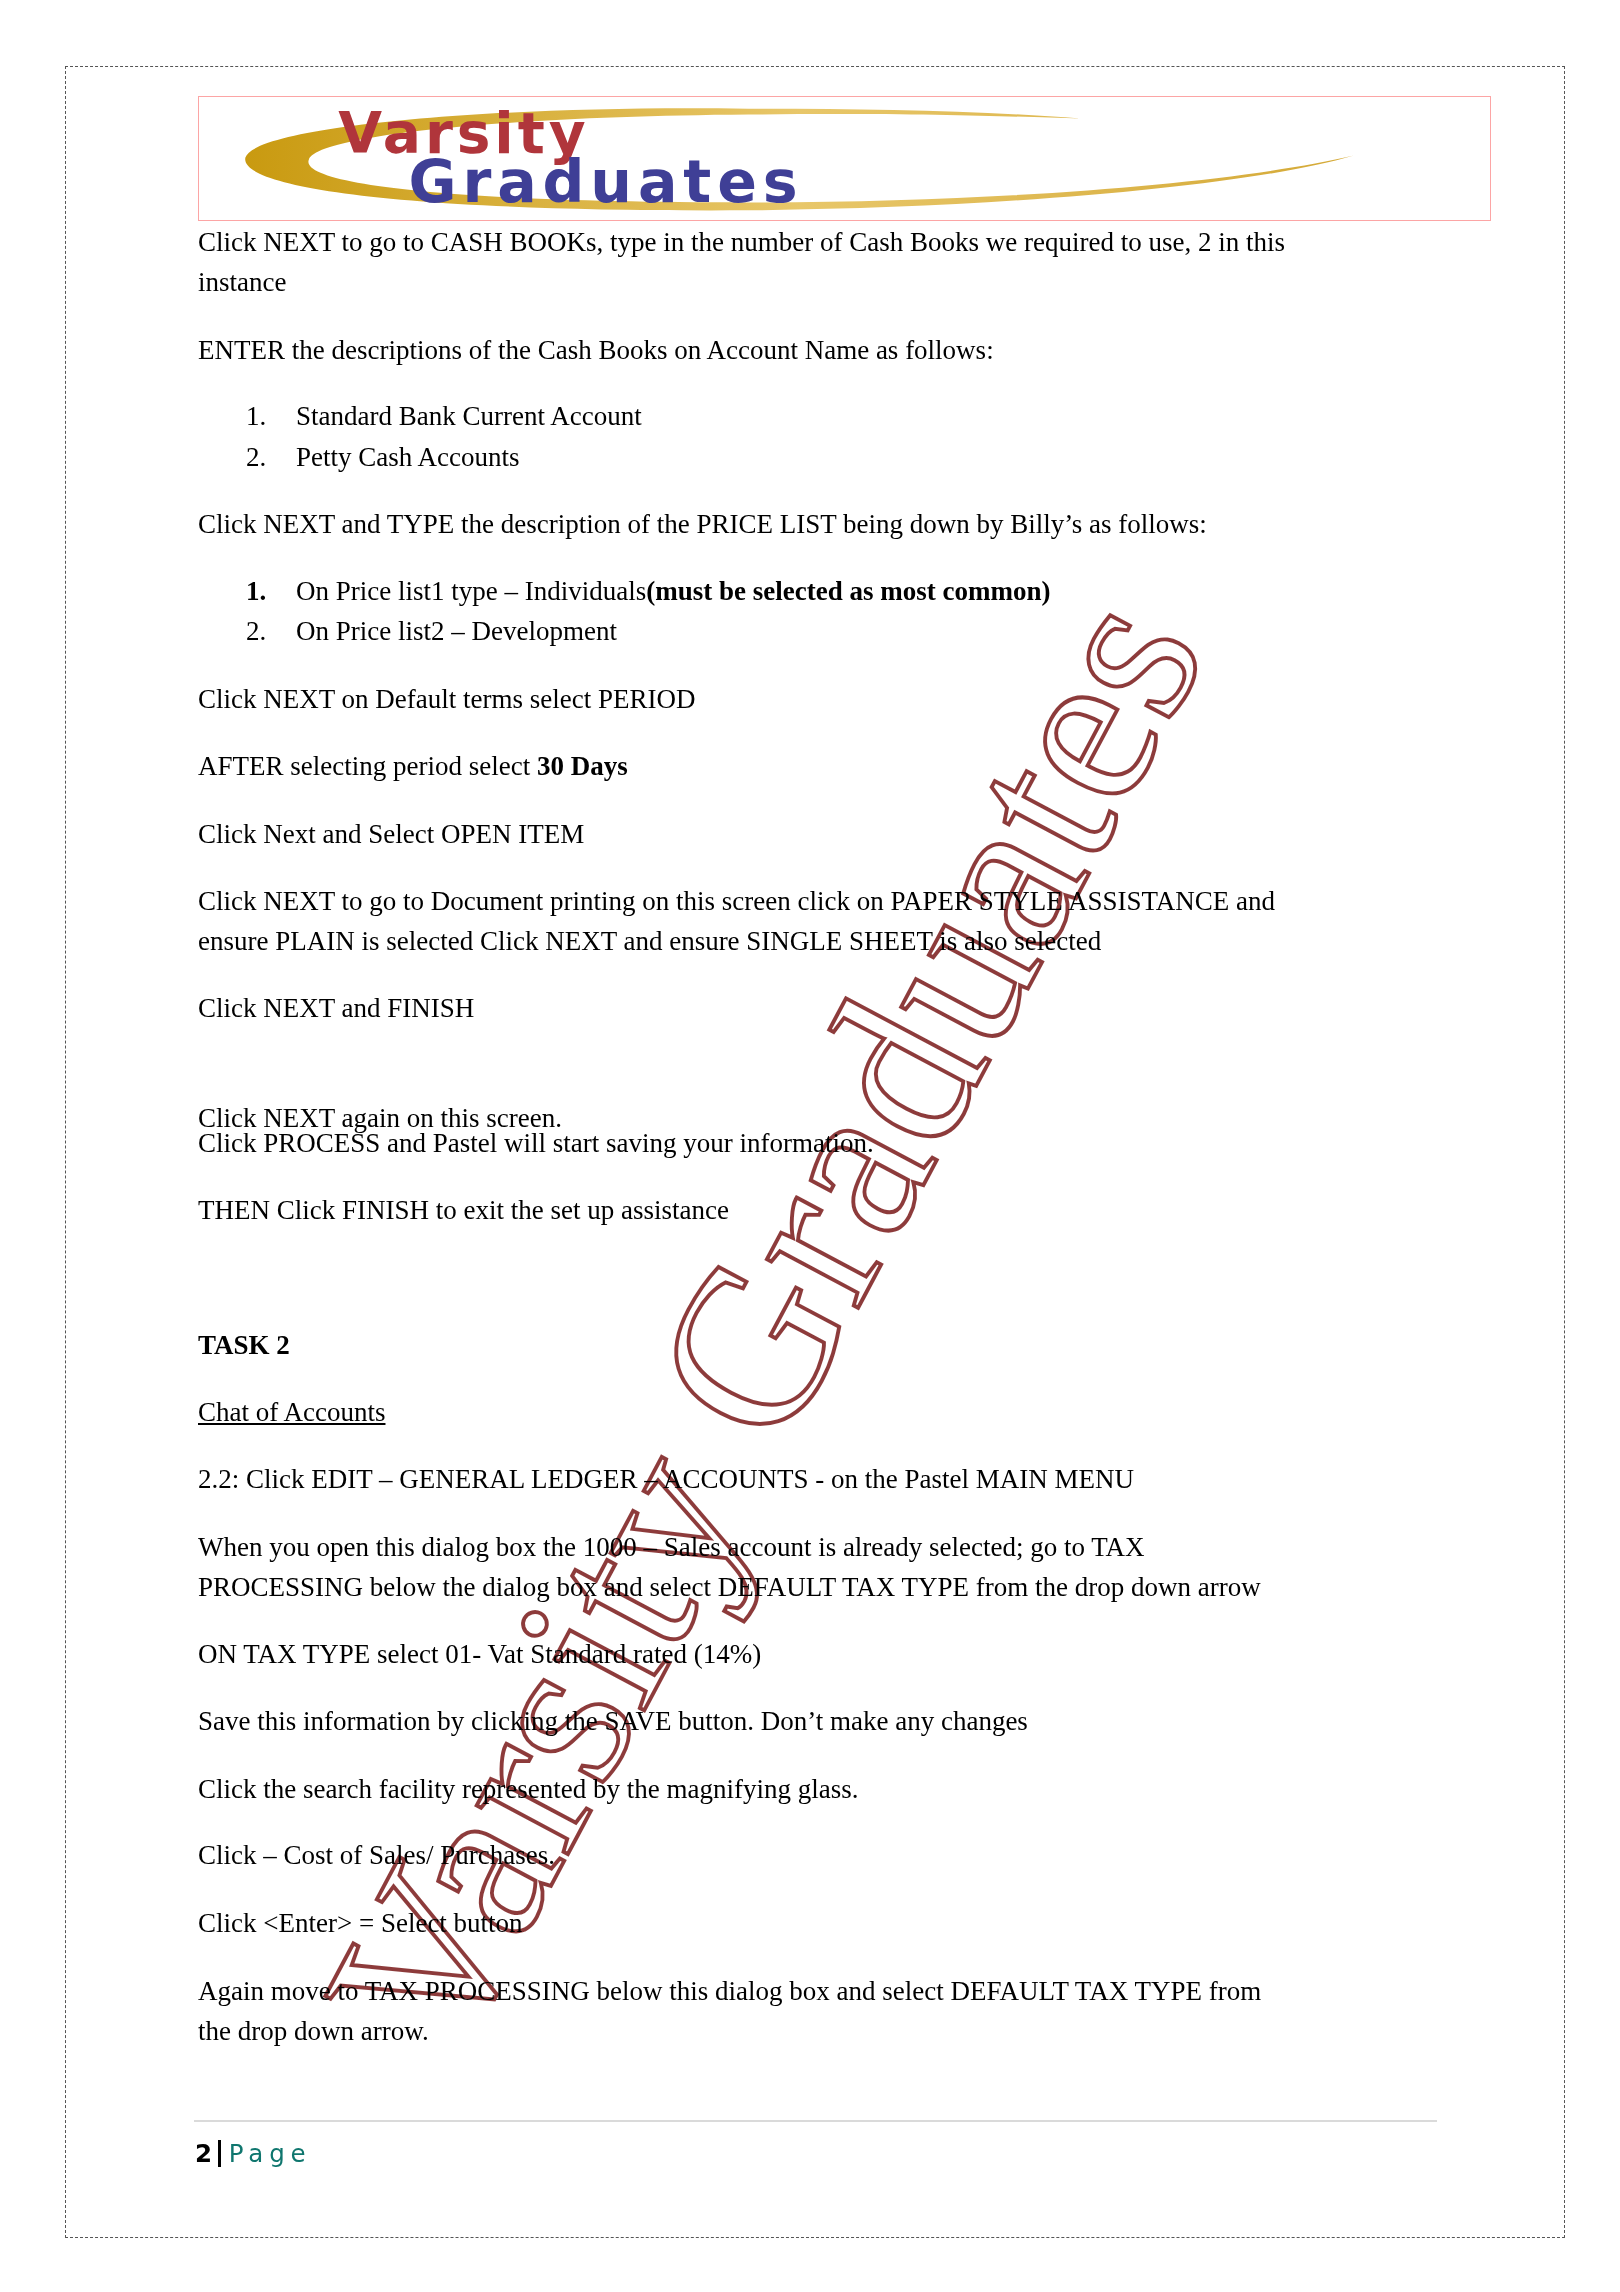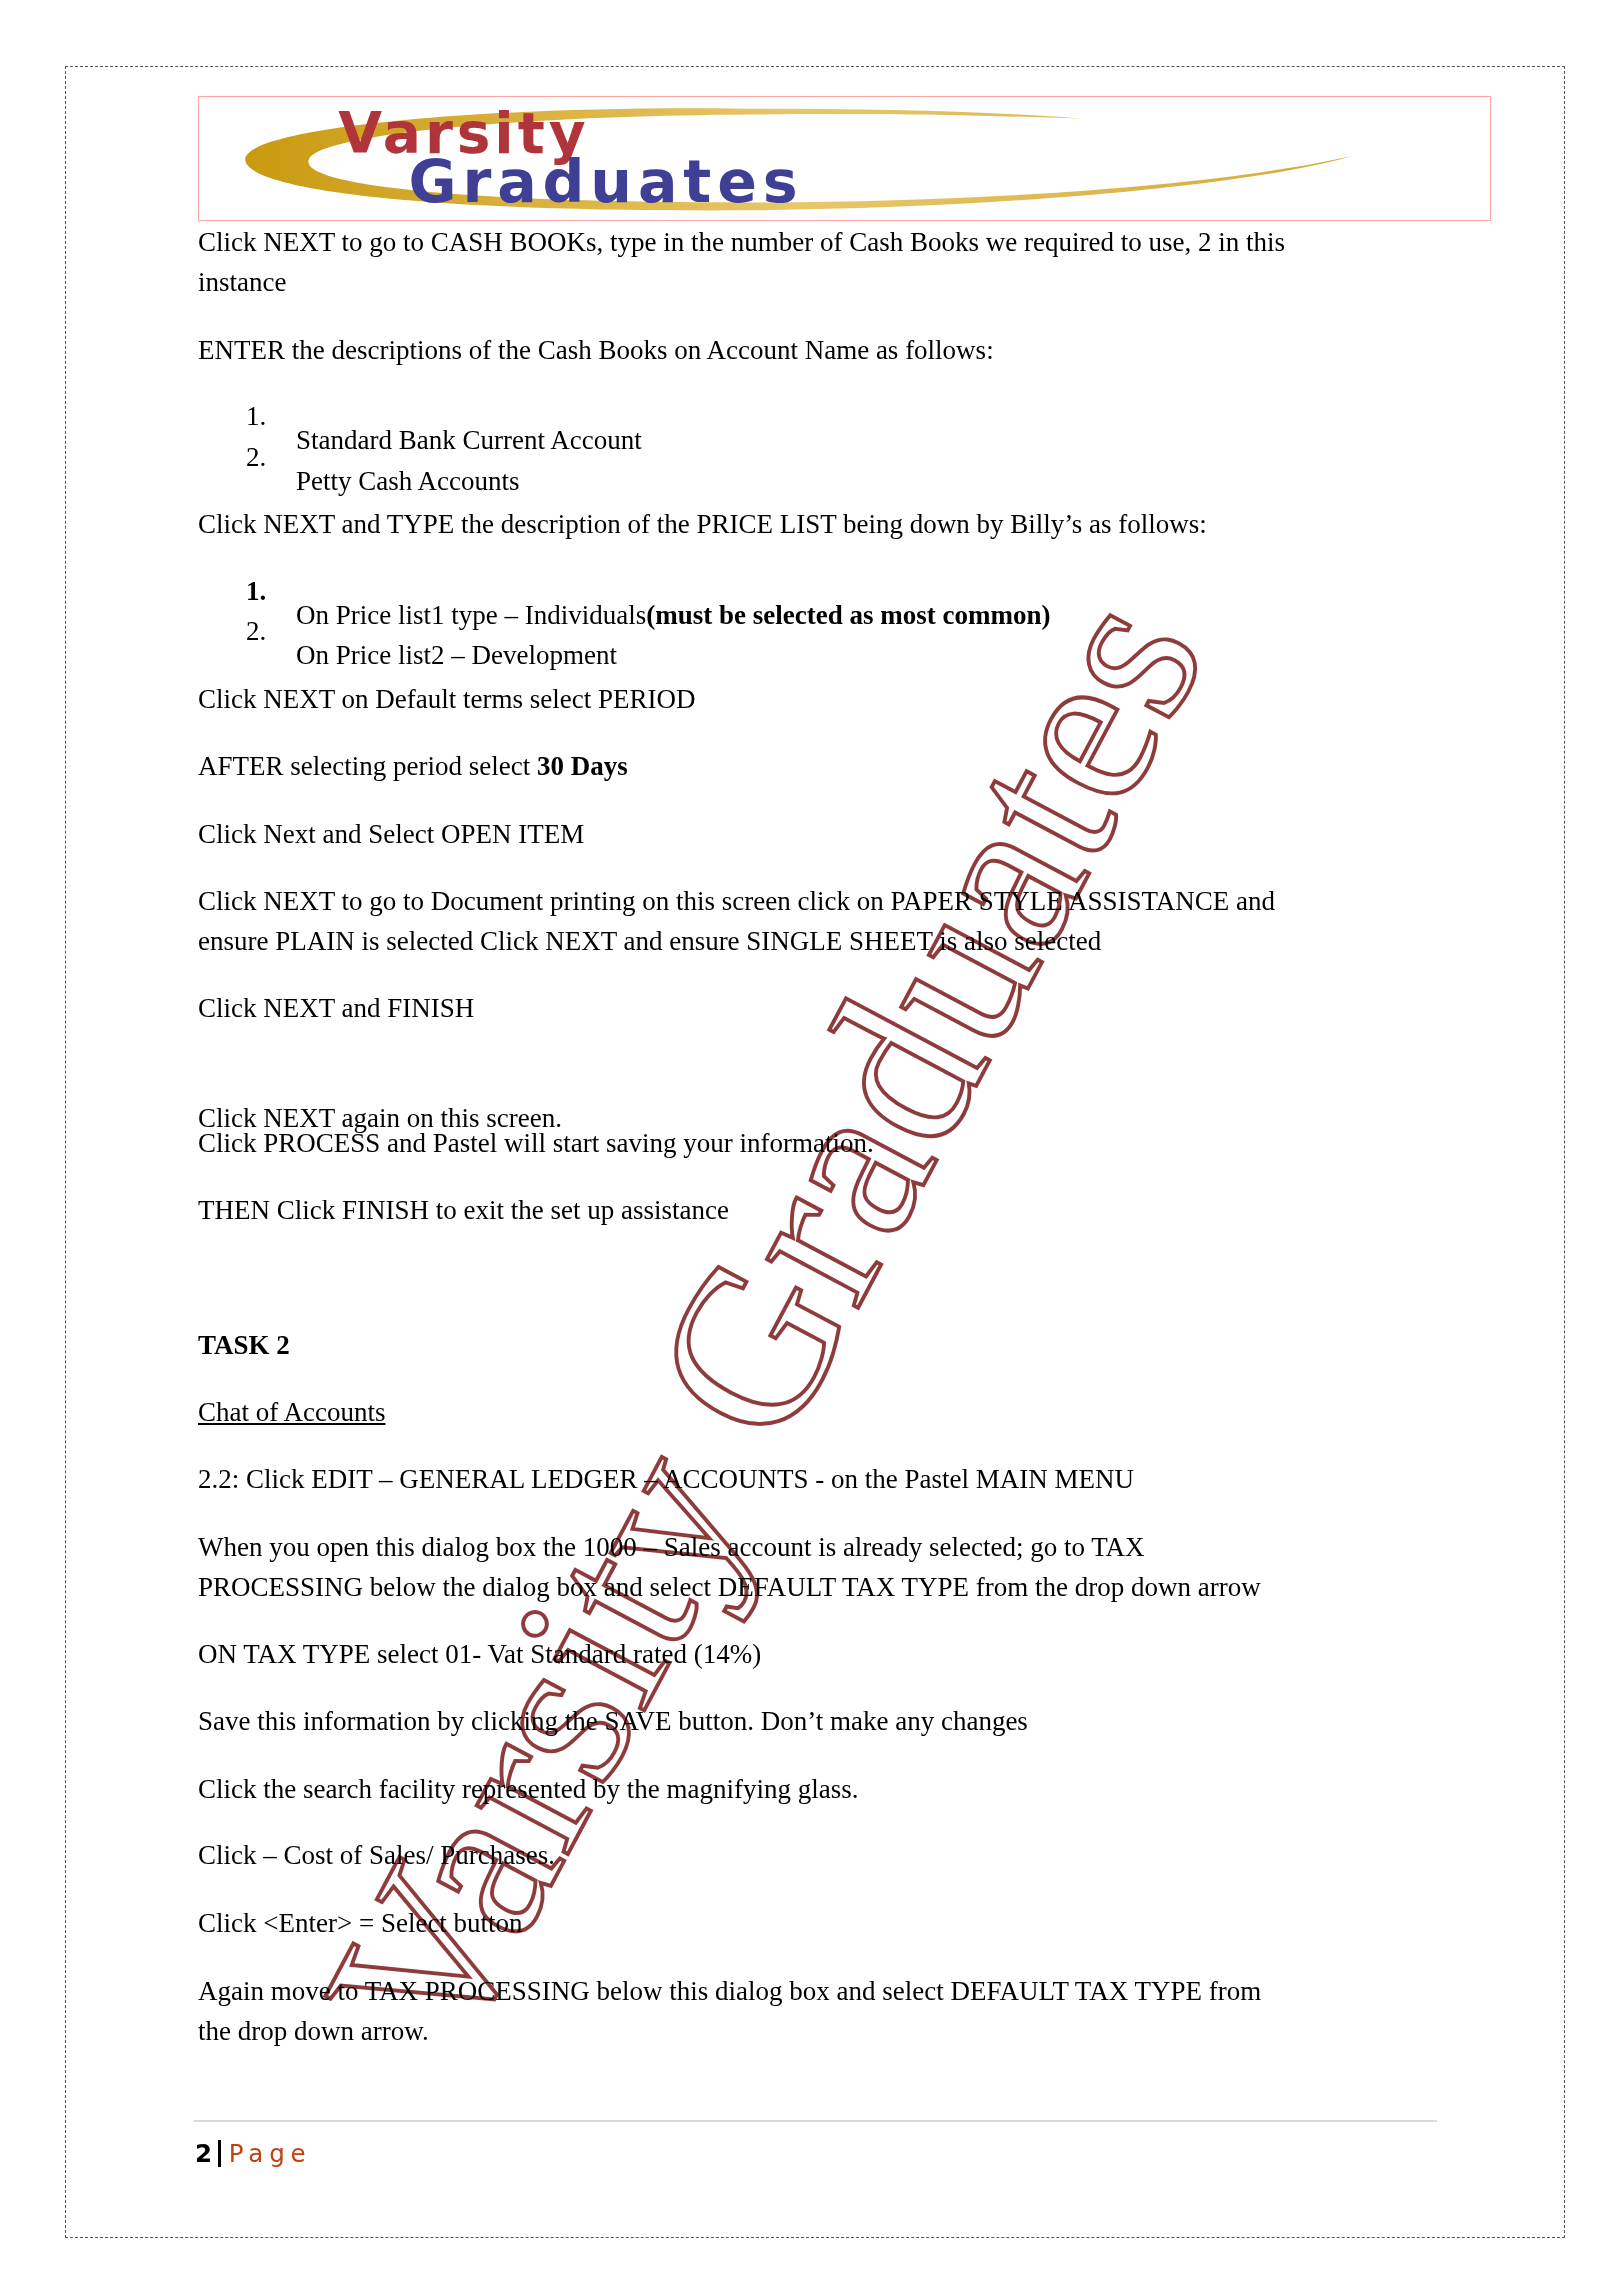--- a/index.html
+++ b/index.html
@@ -7,29 +7,29 @@
          font-family:"Liberation Serif", "DejaVu Serif", serif; color:#000; }
   .page-border { position:absolute; left:65px; top:66px; width:1500px; height:2172px;
                  border:1px dashed #555; box-sizing:border-box; }
   .logo-box { position:absolute; left:198px; top:96px; width:1293px; height:125px;
               border:1px solid #fca5a5; box-sizing:border-box; background:#fff; overflow:hidden; }
   .logo-box svg { display:block; }
   .content { position:absolute; left:198px; top:222px; width:1274px; font-size:27px; }
   .p { position:absolute; left:0; line-height:40px; white-space:nowrap; }
   .li { position:absolute; line-height:40px; white-space:nowrap; }
   .li .num { position:absolute; left:48px; }
-  .li .txt { position:absolute; left:98px;margin-top:24px; }
+  .li .txt { position:absolute; left:98px; }
   .bold { font-weight:bold; }
   .underline { text-decoration:underline; }
   .footer-rule { position:absolute; left:194px; top:2120px; width:1243px; height:2px; background:#dadada; }
   .footer { position:absolute; left:195px; top:2134px; font-family:"DejaVu Sans", "Liberation Sans", sans-serif;
             font-size:24.5px; line-height:39px; }
   .footer .num { font-weight:bold; color:#000; }
   .footer .sep { display:inline-block; width:2.9px; height:27.4px; background:#000; vertical-align:-4.9px; margin:0 7.8px 0 5.9px; }
-  .footer .lbl { color:#c2410c; letter-spacing:5.9px; }
+  .footer .lbl { color:#0f766e; letter-spacing:5.9px; }
   .watermark { position:absolute; left:-118px; top:1176px; width:1764px; height:294px;
                transform:rotate(-62deg); transform-origin:center center;
                font-family:"Liberation Serif", "DejaVu Serif", serif; font-size:225px;
                color:transparent; -webkit-text-stroke:3.9px #7a1a1a; text-align:center; line-height:294px;
                opacity:0.85; pointer-events:none; white-space:nowrap; }
 </style>
 </head>
 <body>
 
 <div class="page-border"></div>

